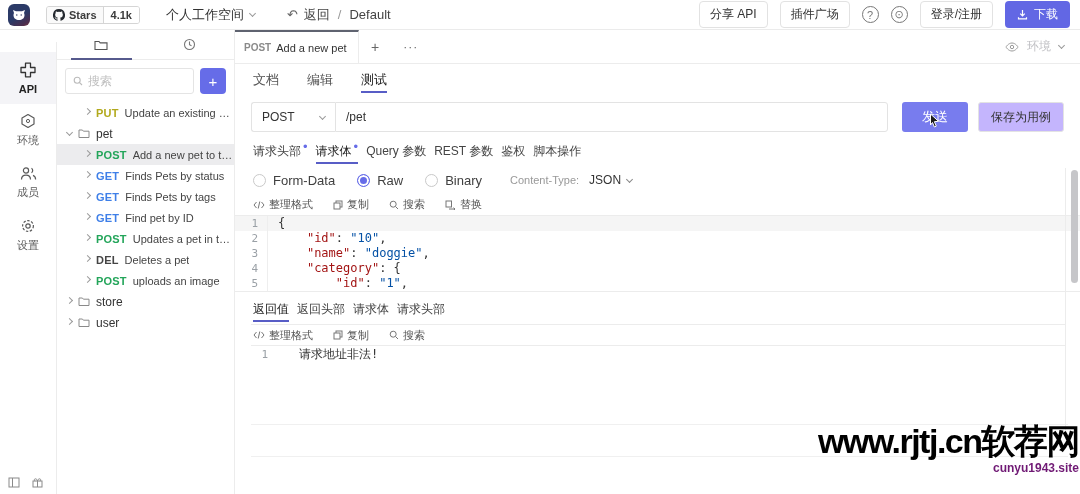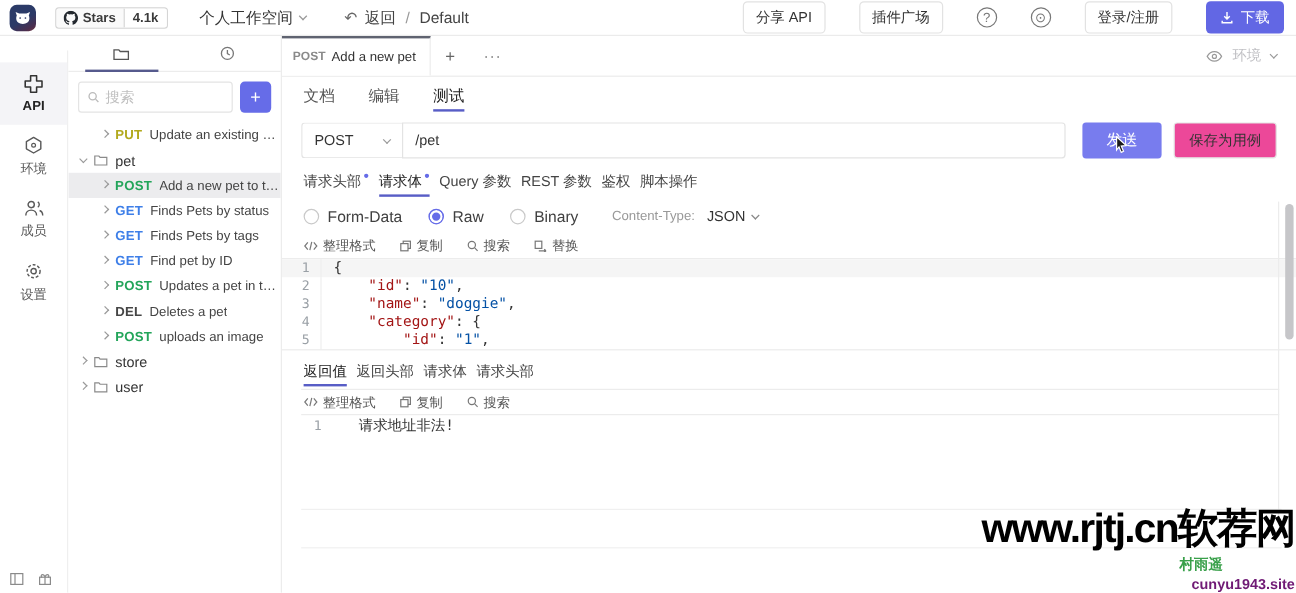--- a/index.html
+++ b/index.html
@@ -14,21 +14,21 @@
   
   .topbar { height:30px; display:flex; align-items:center; padding:0 10px 0 8px; gap:10px; border-bottom:1px solid #ebebeb; }
   .logo { width:22px; height:22px; border-radius:6px; background:linear-gradient(150deg,#2b3a67 55%,#4c2e4e 85%,#7a3a3f); display:flex; align-items:center; justify-content:center; flex:0 0 auto; }
   .gh-badge { display:flex; align-items:stretch; border:1px solid #d5d5d5; border-radius:3px; overflow:hidden; font-size:11px; font-weight:bold; color:#3b3b3b; margin-left:6px; }
   .gh-left { display:flex; align-items:center; gap:4px; padding:2px 6px; background:#fafafa; }
   .gh-right { display:flex; align-items:center; padding:2px 7px; border-left:1px solid #d5d5d5; background:#fff; }
   .workspace { margin-left:16px; display:flex; align-items:center; gap:6px; color:#333; font-size:13px; cursor:pointer; }
   .backgrp { margin-left:22px; display:flex; align-items:center; gap:6px; color:#444; font-size:13px; }
   .back-arrow { color:#666; font-size:13px; }
   .crumb-sep { color:#999; margin:0 2px; }
-  .topbar-right { margin-left:auto; display:flex; align-items:center; gap:28px; }
+  .topbar-right { margin-left:auto; display:flex; align-items:center; gap:12px; }
   .btn-plain { border:1px solid #e2e2e2; border-radius:4px; padding:4px 10px; background:#fff; color:#333; font-size:12px; cursor:pointer; white-space:nowrap; }
   .circ-icon { width:17px; height:17px; border:1.2px solid #777; border-radius:50%; color:#777; font-size:11px; display:flex; align-items:center; justify-content:center; cursor:pointer; }
   .btn-download { background:#6267e4; color:#fff; border-radius:4px; padding:5px 12px; display:flex; align-items:center; gap:6px; font-size:12px; cursor:pointer; }
 
   
   .rail { position:absolute; left:0; top:42px; bottom:0; width:57px; border-right:1px solid #ececec; display:flex; flex-direction:column; align-items:center; padding-top:10px; }
   .rail-item { width:100%; display:flex; flex-direction:column; align-items:center; gap:4px; color:#5a5a5a; font-size:11px; padding:9px 0; cursor:pointer; }
   .rail-item.active { color:#222; background:#f4f4f7; font-weight:bold; }
 
   
@@ -64,21 +64,21 @@
   .viewtabs { display:flex; gap:28px; padding:0 18px; height:32px; align-items:center; font-size:13px; color:#555; flex:0 0 auto; }
   .viewtab { cursor:pointer; position:relative; height:100%; display:flex; align-items:center; }
   .viewtab.active { color:#222; }
   .viewtab.active::after { content:""; position:absolute; left:0; right:0; bottom:3px; height:2px; background:#585dc6; }
 
   .urlrow { display:flex; align-items:center; margin:6px 16px 0 16px; flex:0 0 auto; }
   .method-select { width:84px; height:30px; border:1px solid #e3e3e3; border-right:none; border-radius:3px 0 0 3px; display:flex; align-items:center; justify-content:space-between; padding:0 10px; color:#333; cursor:pointer; }
   .url-input { flex:1; height:30px; border:1px solid #e3e3e3; border-radius:0 3px 3px 0; display:flex; align-items:center; padding:0 10px; color:#333; }
   .send-btn { width:66px; height:30px; background:#787cee; color:#fff; border:none; border-radius:3px; margin-left:14px; display:flex; align-items:center; justify-content:center; font-size:13px; position:relative; cursor:pointer; flex:0 0 auto; }
   .cursor-glyph { position:absolute; left:26px; top:11px; }
-  .save-btn { height:30px; border:1px solid #e3e3e3; background:#ec4899; border-radius:3px; margin-left:10px; padding:0 12px; display:flex; align-items:center; font-size:12px; color:#333; cursor:pointer; white-space:nowrap; flex:0 0 auto; }
+  .save-btn { height:30px; border:1px solid #e3e3e3; background:#c4b5fd; border-radius:3px; margin-left:10px; padding:0 12px; display:flex; align-items:center; font-size:12px; color:#333; cursor:pointer; white-space:nowrap; flex:0 0 auto; }
 
   .seg-tabs { display:flex; gap:8px; padding:0 18px; height:30px; align-items:center; font-size:12px; color:#444; margin-top:4px; flex:0 0 auto; }
   .seg-tab { cursor:pointer; position:relative; height:100%; display:flex; align-items:center; }
   .seg-tab.active { color:#222; }
   .seg-tab.active::after { content:""; position:absolute; left:0; right:0; bottom:2px; height:2px; background:#585dc6; }
   .dot { color:#666ce8; font-size:13px; line-height:0; margin-left:2px; position:relative; top:-4px; }
 
   .bodytype { display:flex; align-items:center; padding:0 18px; height:28px; flex:0 0 auto; }
   .radio { width:13px; height:13px; border:1px solid #c9c9c9; border-radius:50%; background:#fff; margin-right:7px; flex:0 0 auto; cursor:pointer; }
   .radio.checked { border:1px solid #666ce8; box-shadow: inset 0 0 0 2px #fff; background:#666ce8; }
@@ -517,15 +517,14 @@
       <svg width="11" height="11" viewBox="0 0 11 11">
         <rect x="1" y="4" width="9" height="6" fill="none" stroke="#8a8a8a"></rect>
         <line x1="5.5" y1="4" x2="5.5" y2="10" stroke="#8a8a8a"></line>
         <path d="M3.2 4C2 4 2 1.8 3.4 1.8c1.1 0 1.8 1 2.1 2.2.3-1.2 1-2.2 2.1-2.2C9 1.8 9 4 7.8 4" fill="none" stroke="#8a8a8a"></path>
       </svg>
     </span>
 </div>
 
 <div class="watermark">
   <div class="wm-big">www.rjtj.cn软荐网</div>
-  <div class="wm-name">村雨遥</div>
   <div class="wm-site">cunyu1943.site</div>
 </div>
 
 </body></html>

